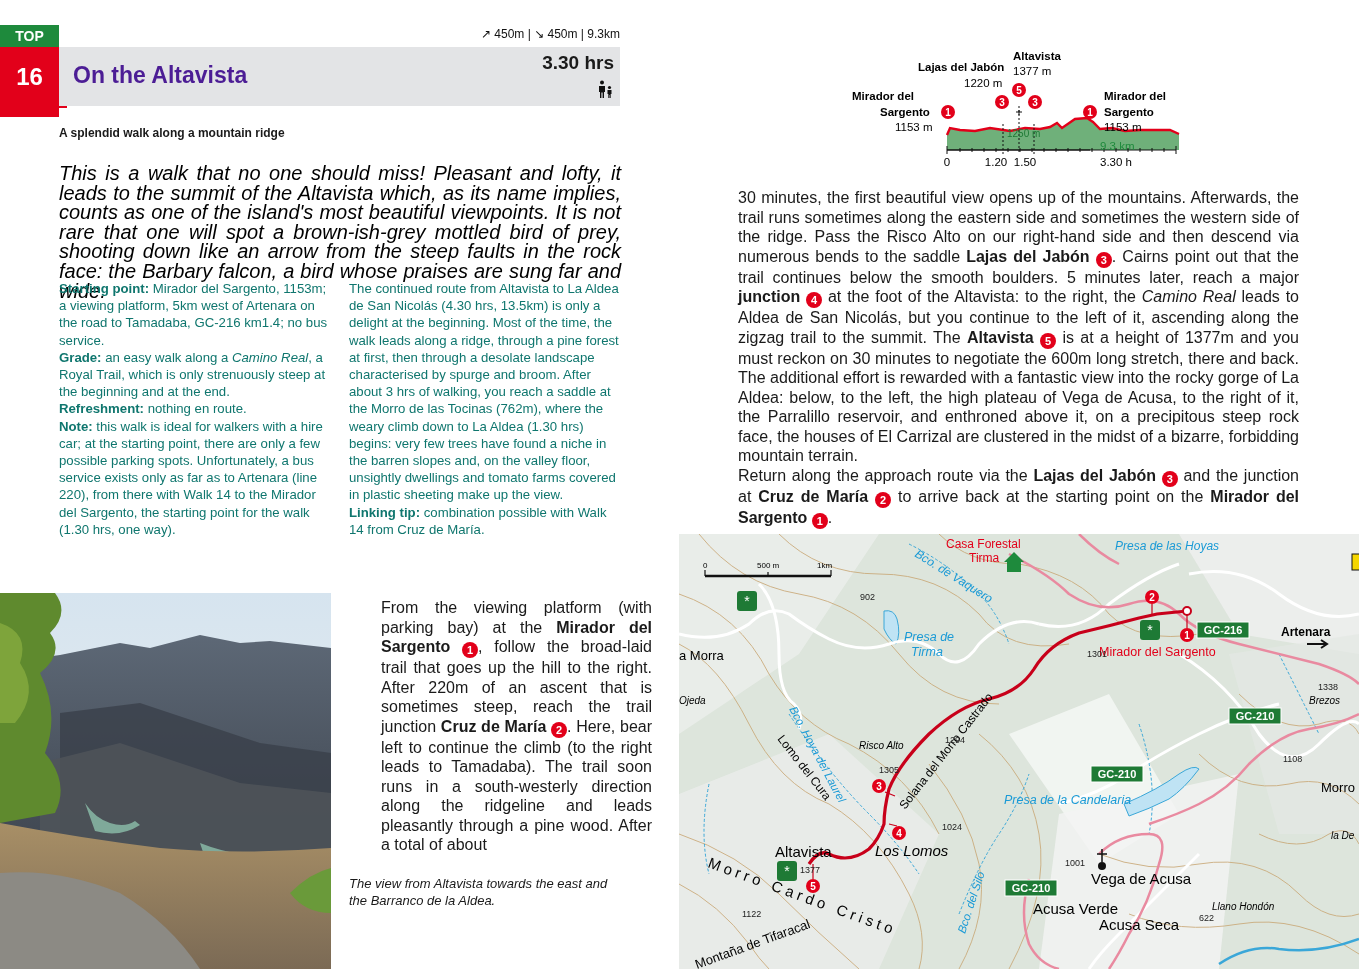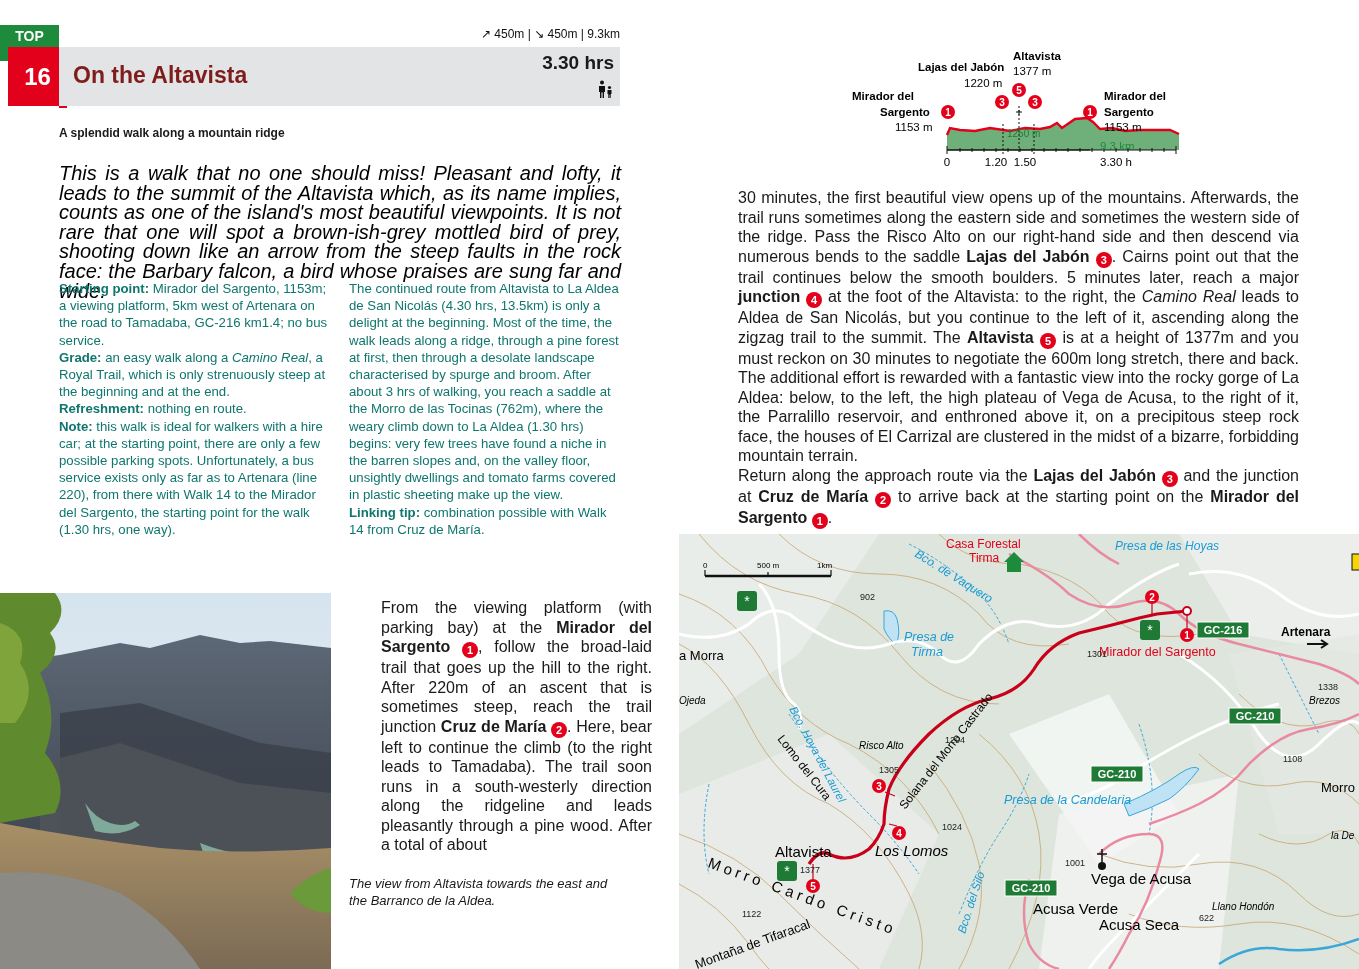--- a/index.html
+++ b/index.html
@@ -2,24 +2,24 @@
 <html><head>
 <meta charset="utf-8">
 <style>
   * { box-sizing: border-box; margin: 0; padding: 0; }
   html, body { width: 1359px; height: 969px; overflow: hidden; background: #ffffff; }
   body { position: relative; font-family: "DejaVu Sans", sans-serif; color: #1a1a1a; }
 
   
   .top-badge { position: absolute; left: 0; top: 25px; width: 59px; height: 36px; background: #1e8a3c;
     color: #fff; font-weight: bold; font-size: 14px; text-align: center; line-height: 22px; font-family: "Liberation Sans", sans-serif; }
-  .walk-number { position: absolute; left: 8px; top: 47px; width: 59px; height: 59px; background: #e2001a;
+  .walk-number { position: absolute; left: 0; top: 47px; width: 59px; height: 70px; background: #e2001a;
     color: #fff; font-weight: bold; font-size: 24px; text-align: center; line-height: 59px; font-family: "Liberation Sans", sans-serif; }
   .title-bar { position: absolute; left: 59px; top: 47px; width: 561px; height: 59px; background: #e3e4e6; }
-  .walk-title { position: absolute; left: 14px; top: 15px; font-size: 23px; font-weight: bold; font-family: "Liberation Sans", sans-serif; color: #7f1d1d; }
+  .walk-title { position: absolute; left: 14px; top: 15px; font-size: 23px; font-weight: bold; font-family: "Liberation Sans", sans-serif; color: #4c1d95; }
   .duration { position: absolute; right: 6px; top: 5px; font-size: 19px; font-weight: bold; font-family: "Liberation Sans", sans-serif; }
   .family-icon { position: absolute; right: 6px; top: 33px; width: 18px; height: 18px; }
   .stats { position: absolute; right: 739px; top: 27px; font-size: 12px; font-family: "Liberation Sans", sans-serif; color: #111; }
   .red-underline { position: absolute; left: 59px; top: 106px; width: 8px; height: 2px; background: #e2001a; }
 
   
   .subtitle { position: absolute; left: 59px; top: 126px; font-size: 12px; font-weight: bold; font-family: "Liberation Sans", sans-serif; }
   .intro { position: absolute; left: 59px; top: 164px; width: 562px; font-size: 20px; line-height: 19.6px; font-style: italic;
     font-family: "Liberation Sans", sans-serif; text-align: justify; color: #000000; }
 

